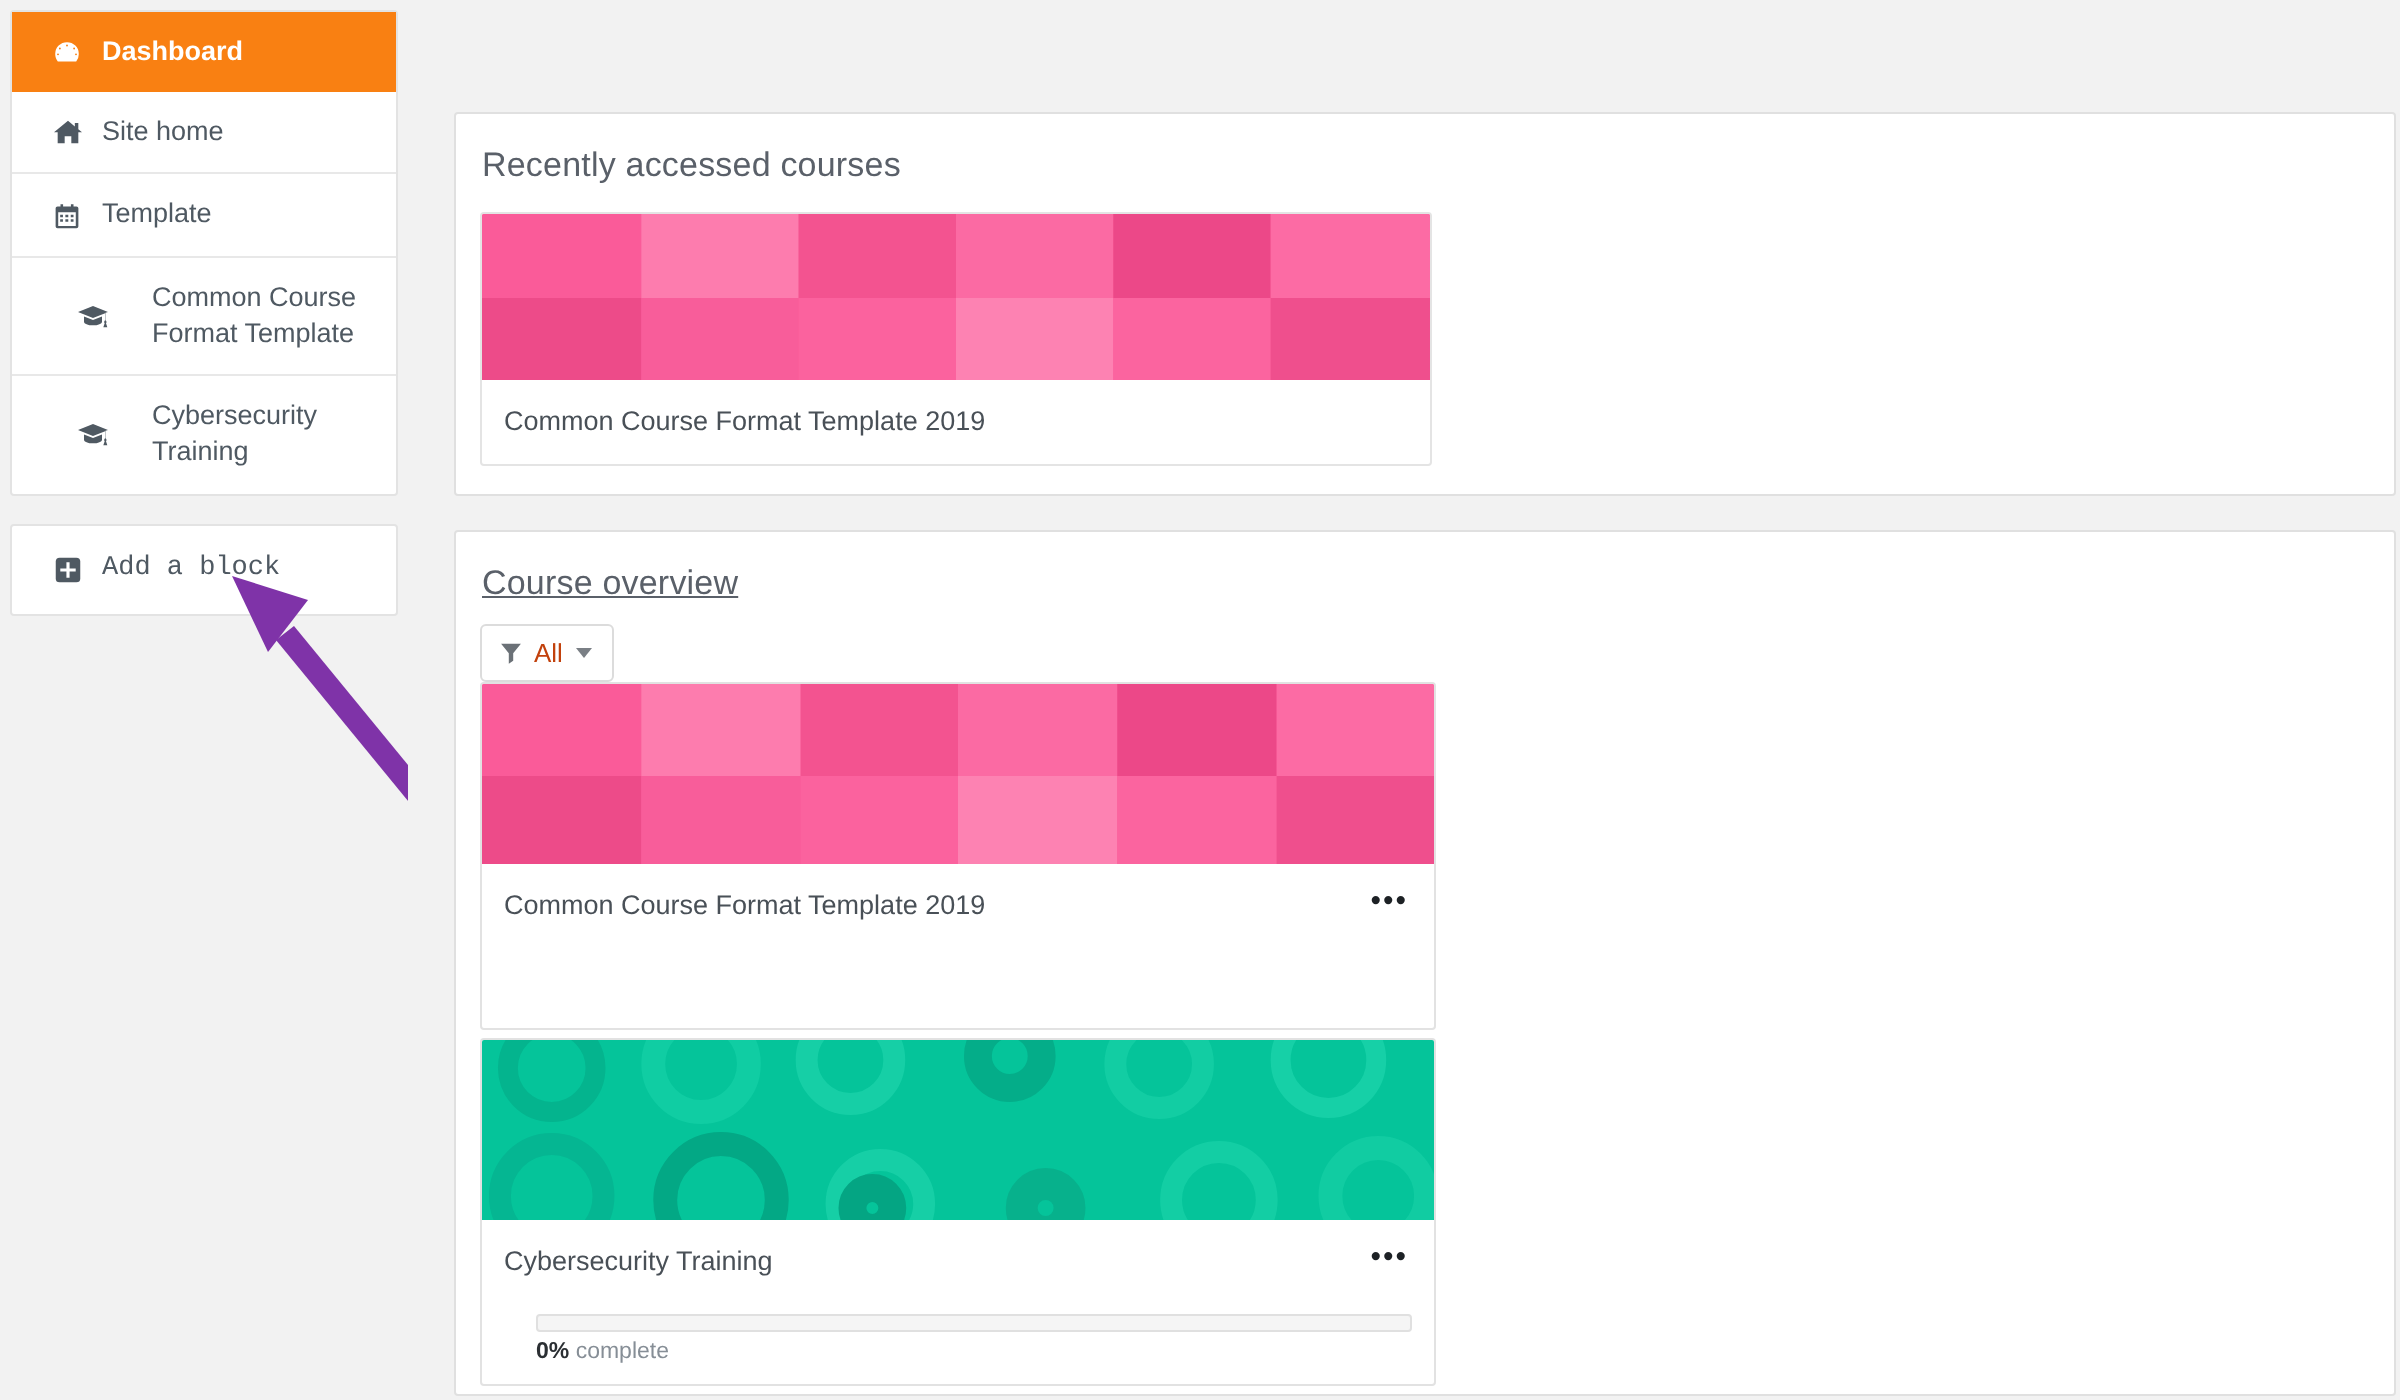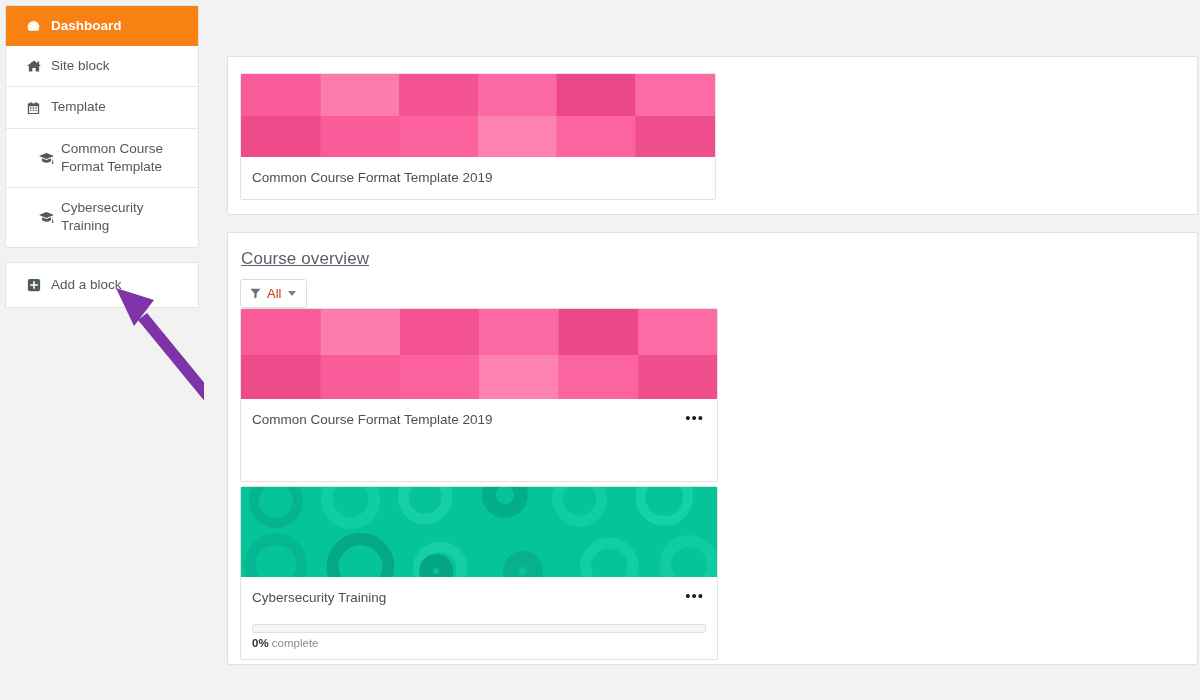--- a/index.html
+++ b/index.html
@@ -40,24 +40,24 @@
     font-weight: bold;
     border-bottom: none;
   }
   .nav-item .ico {
     width: 19px; margin-right: 8px;
     display: inline-flex; align-items: center; justify-content: center;
     flex: 0 0 19px;
   }
   .nav-item.indent { padding-left: 32px; }
   .nav-item.indent .ico { width: 17px; flex: 0 0 17px; margin-right: 6px; }
-  .nav-item.indent .lbl { display: block; }
+  .nav-item.indent .lbl { display: block; margin-left: 15px; }
   .nav-label { display: block; }
 
-  .addblock-wrap { margin-top: 14px; }
+  .addblock-wrap { margin-top: 14px; font-family: Liberation Mono, monospace; }
   .nav-item.addblock { padding: 13px 10px 13px 18px; }
 
   
   .arrow { position: absolute; left: 112px; top: 282px; pointer-events: none; }
 
   
   .main {
     flex: 1 1 auto; height: 700px;
     background: #f2f2f2;
     padding: 0;
@@ -118,21 +118,21 @@
     border-radius: 2px;
     background: #fff;
     margin-bottom: 4px;
     overflow: hidden;
   }
   .c-img { height: 90px; width: 100%; }
   .c-body { padding: 12px 11px 10px 11px; min-height: 82px; position: relative; }
   .c-head { display: flex; align-items: flex-start; justify-content: space-between; }
   .c-name { font-size: 13.5px; color: #495057; line-height: 1.3; }
   .c-dots { color: #1d2125; font-size: 15px; letter-spacing: 1px; line-height: 10px; padding: 2px 2px 6px 8px; }
-  .prog-wrap { position: absolute; left: 11px; right: 11px; bottom: 10px; }
+  .prog-wrap { position: absolute; left: 27px; right: 11px; bottom: 10px; }
   .prog-track {
     height: 9px; background: #f5f5f5;
     border: 1px solid #e0e0e0; border-radius: 2px; overflow: hidden;
   }
   .prog-fill { height: 100%; background: #f98012; }
   .prog-text { font-size: 11.5px; color: #868e96; margin-top: 4px; }
   .prog-text b { color: #2b2f33; font-weight: bold; }
 
   .svgicon { display: block; }
 </style>
@@ -153,21 +153,21 @@
         </span>
         <span class="nav-label">Dashboard</span>
       </div>
 
       <div class="nav-item">
         <span class="ico">
           <svg class="svgicon" width="14" height="14" viewBox="0 0 16 16">
               <path fill="#4f5962" d="M8 1.6 0 8.1h2.1v6.3h4v-4h3.8v4h4V8.1H16L13.9 6.4V2.9h-2v1.9z"></path>
             </svg>
         </span>
-        <span class="nav-label">Site block</span>
+        <span class="nav-label">Site home</span>
       </div>
 
       <div class="nav-item">
         <span class="ico">
           <svg class="svgicon" width="13" height="14" viewBox="0 0 16 16">
               <path fill="#4f5962" d="M4 .7v1.4H2.2c-.7 0-1.2.5-1.2 1.2v11c0 .7.5 1.2 1.2 1.2h11.6c.7 0 1.2-.5 1.2-1.2v-11c0-.7-.5-1.2-1.2-1.2H12V.7h-1.6v1.4H5.6V.7zm-1.4 5h10.8v8.4H2.6zm1.2 1.5v1.6h1.7V7.2zm3.2 0v1.6h1.8V7.2zm3.3 0v1.6h1.7V7.2zM3.8 10v1.6h1.7V10zm3.2 0v1.6h1.8V10zm3.3 0v1.6h1.7V10z"></path>
             </svg>
         </span>
         <span class="nav-label">Template</span>
       </div>
@@ -211,20 +211,21 @@
           <path d="M4 6 L42 18 L22 44 Z"></path>
           <circle cx="103" cy="123" r="5.5"></circle>
         </g>
       </svg>
     </div>
   </div>
 
   <div class="main">
 
     <div class="panel panel-a">
+      <div class="panel-title">Recently accessed courses</div>
 
       <div class="ra-card">
         <div class="ra-img">
           <svg width="100%" height="100%" viewBox="0 0 476 83" preserveAspectRatio="none">
             <rect width="476" height="83" fill="#fb5c9a"></rect>
             <g>
               <rect x="0" y="0" width="80" height="42" fill="#fa5b99"></rect>
               <rect x="80" y="0" width="79" height="42" fill="#fd7cae"></rect>
               <rect x="159" y="0" width="79" height="42" fill="#f35390"></rect>
               <rect x="238" y="0" width="79" height="42" fill="#fb6aa3"></rect>

